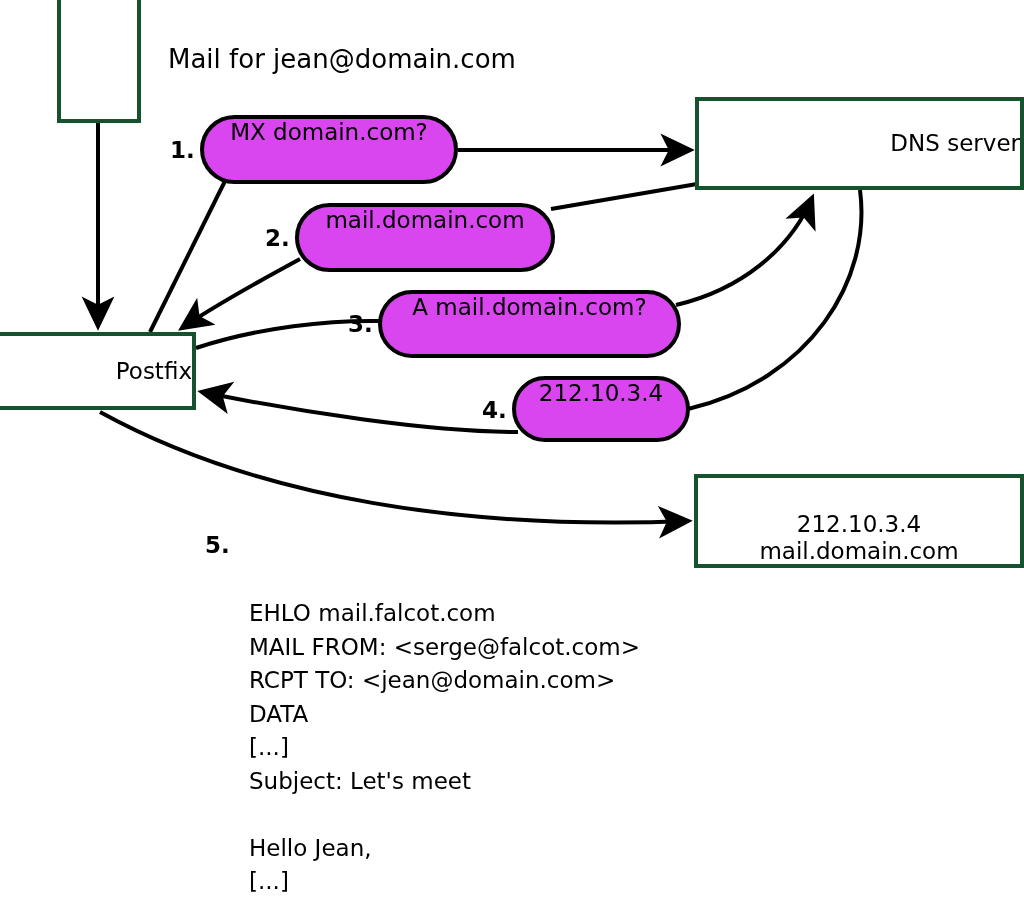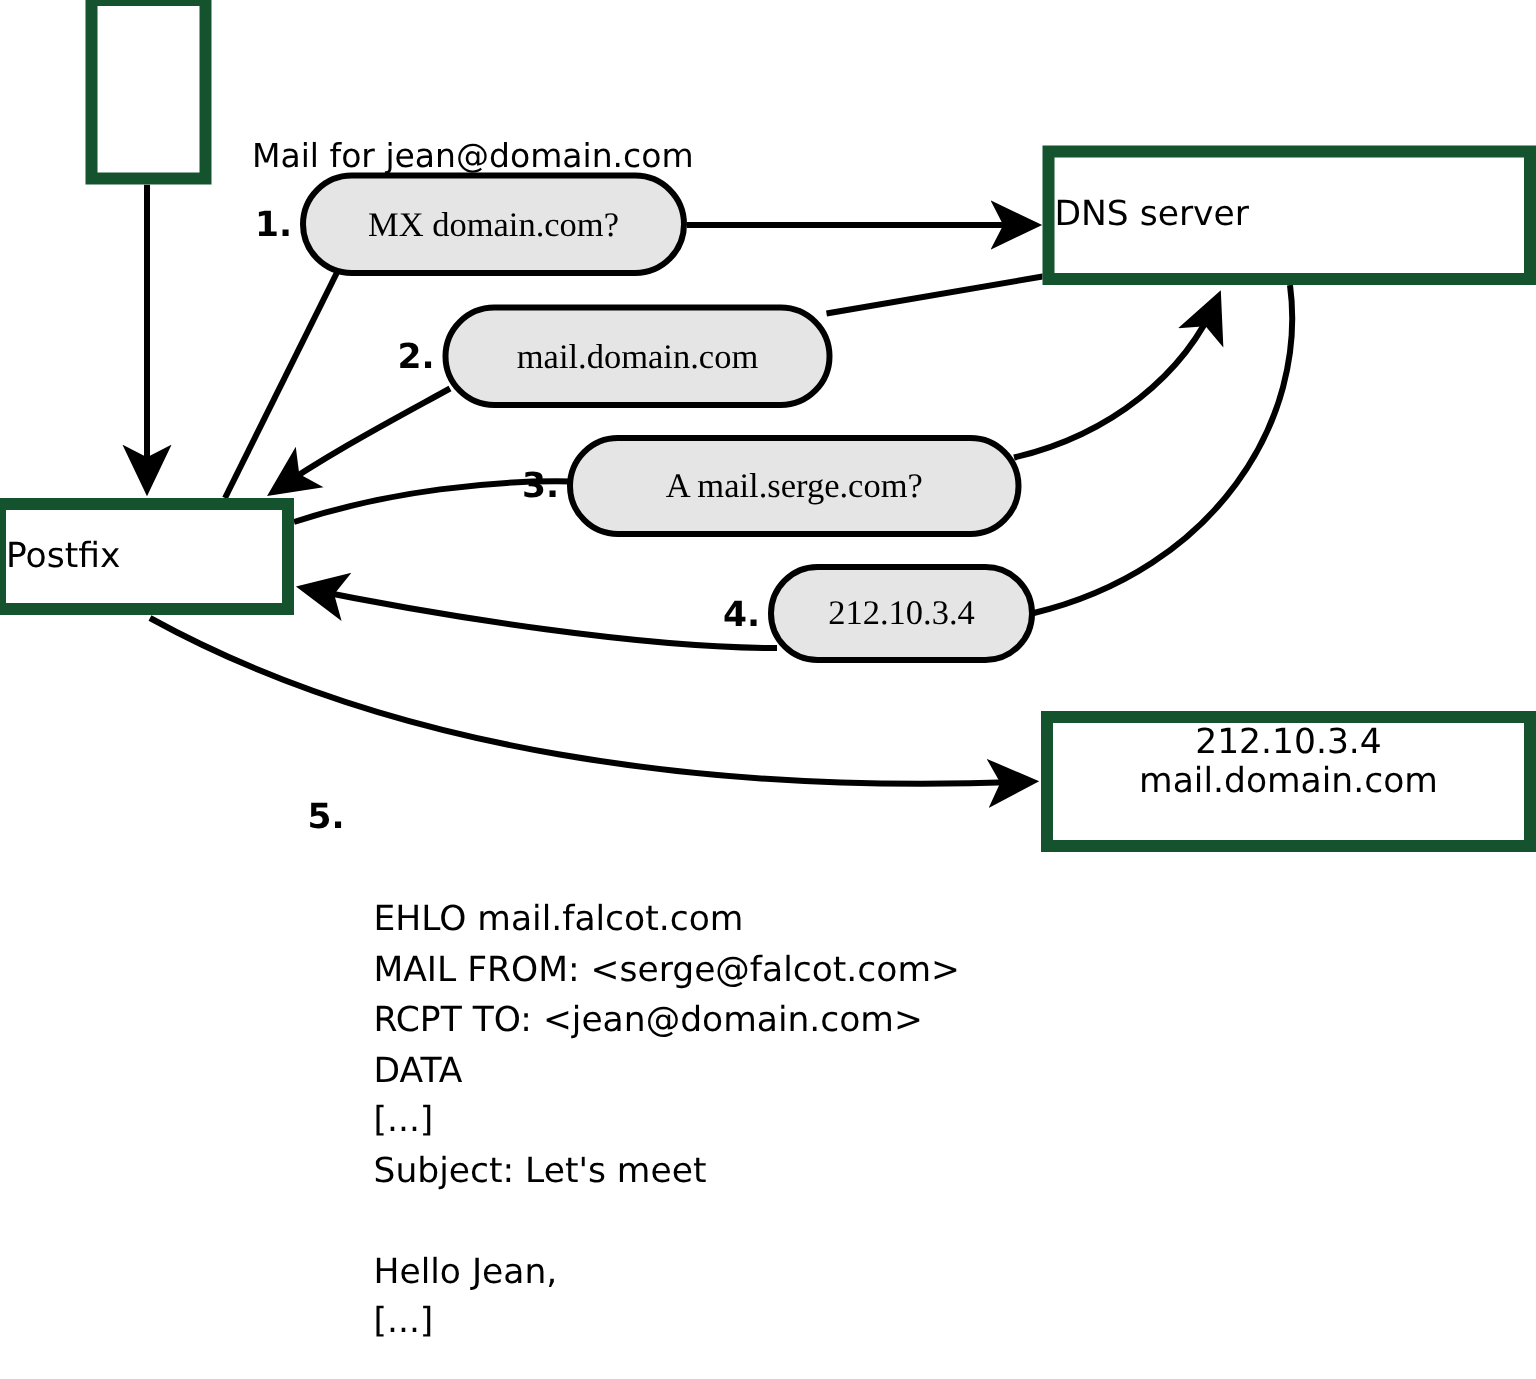--- a/index.html
+++ b/index.html
@@ -21,57 +21,56 @@
   svg.layer {
     position: absolute;
     left: 0;
     top: 0;
     width: 1024px;
     height: 919px;
   }
   .node-box {
     position: absolute;
     box-sizing: border-box;
-    border: 8px solid #14532d;
+    border: 4px solid #14532d;
     background: #fff;
     display: flex;
     align-items: center;
-    justify-content: flex-start;
+    justify-content: flex-end;
     text-align: center;
     line-height: 1.15;
   }
   .bubble {
     position: absolute;
     box-sizing: border-box;
     border: 4px solid #000;
-    background: #e5e5e5;
+    background: #d946ef;
     display: flex;
-    align-items: center;
+    align-items: flex-start;
     justify-content: center;
     text-align: center;
     white-space: nowrap;
-    font-family: Liberation Serif, serif;
   }
   .caption {
     position: absolute;
     white-space: pre;
   }
   .step-num {
     position: absolute;
     font-weight: bold;
     white-space: pre;
   }
   .smtp-block {
     position: absolute;
     white-space: pre;
     line-height: 33.5px;
   }
   .t22 { font-size: 22px; }
   .t23 { font-size: 23px; }
-  .t24 { font-size: 22px; margin-top: 48px; }
+  .t24 { font-size: 26px; }
 </style>
 </head>
 <body>
 
 <div id="stage">
 
   <svg class="layer" viewBox="0 0 1024 919" xmlns="http://www.w3.org/2000/svg">
     <defs>
       <marker id="ah" markerWidth="9" markerHeight="9" refX="7.4" refY="4.5" orient="auto" markerUnits="strokeWidth">
         <path d="M0,0.4 L8.6,4.5 L0,8.6 L2.1,4.5 Z" fill="#000"></path>
@@ -121,21 +120,21 @@
     <span class="t23">MX domain.com?</span>
   </div>
 
   <div class="step-num t23" style="left:265px; top:225px;">2.</div>
   <div class="bubble" style="left:295px; top:203px; width:260px; height:69px; border-radius:35px;">
     <span class="t23">mail.domain.com</span>
   </div>
 
   <div class="step-num t23" style="left:348px; top:311px;">3.</div>
   <div class="bubble" style="left:378px; top:290px; width:303px; height:68px; border-radius:34px;">
-    <span class="t23">A mail.serge.com?</span>
+    <span class="t23">A mail.domain.com?</span>
   </div>
 
   <div class="step-num t23" style="left:482px; top:397px;">4.</div>
   <div class="bubble" style="left:512px; top:376px; width:178px; height:66px; border-radius:33px;">
     <span class="t23">212.10.3.4</span>
   </div>
 
   <div class="caption t24" style="left:168px; top:44px;">Mail for jean@domain.com</div>
 
   <div class="step-num t23" style="left:205px; top:532px;">5.</div>

